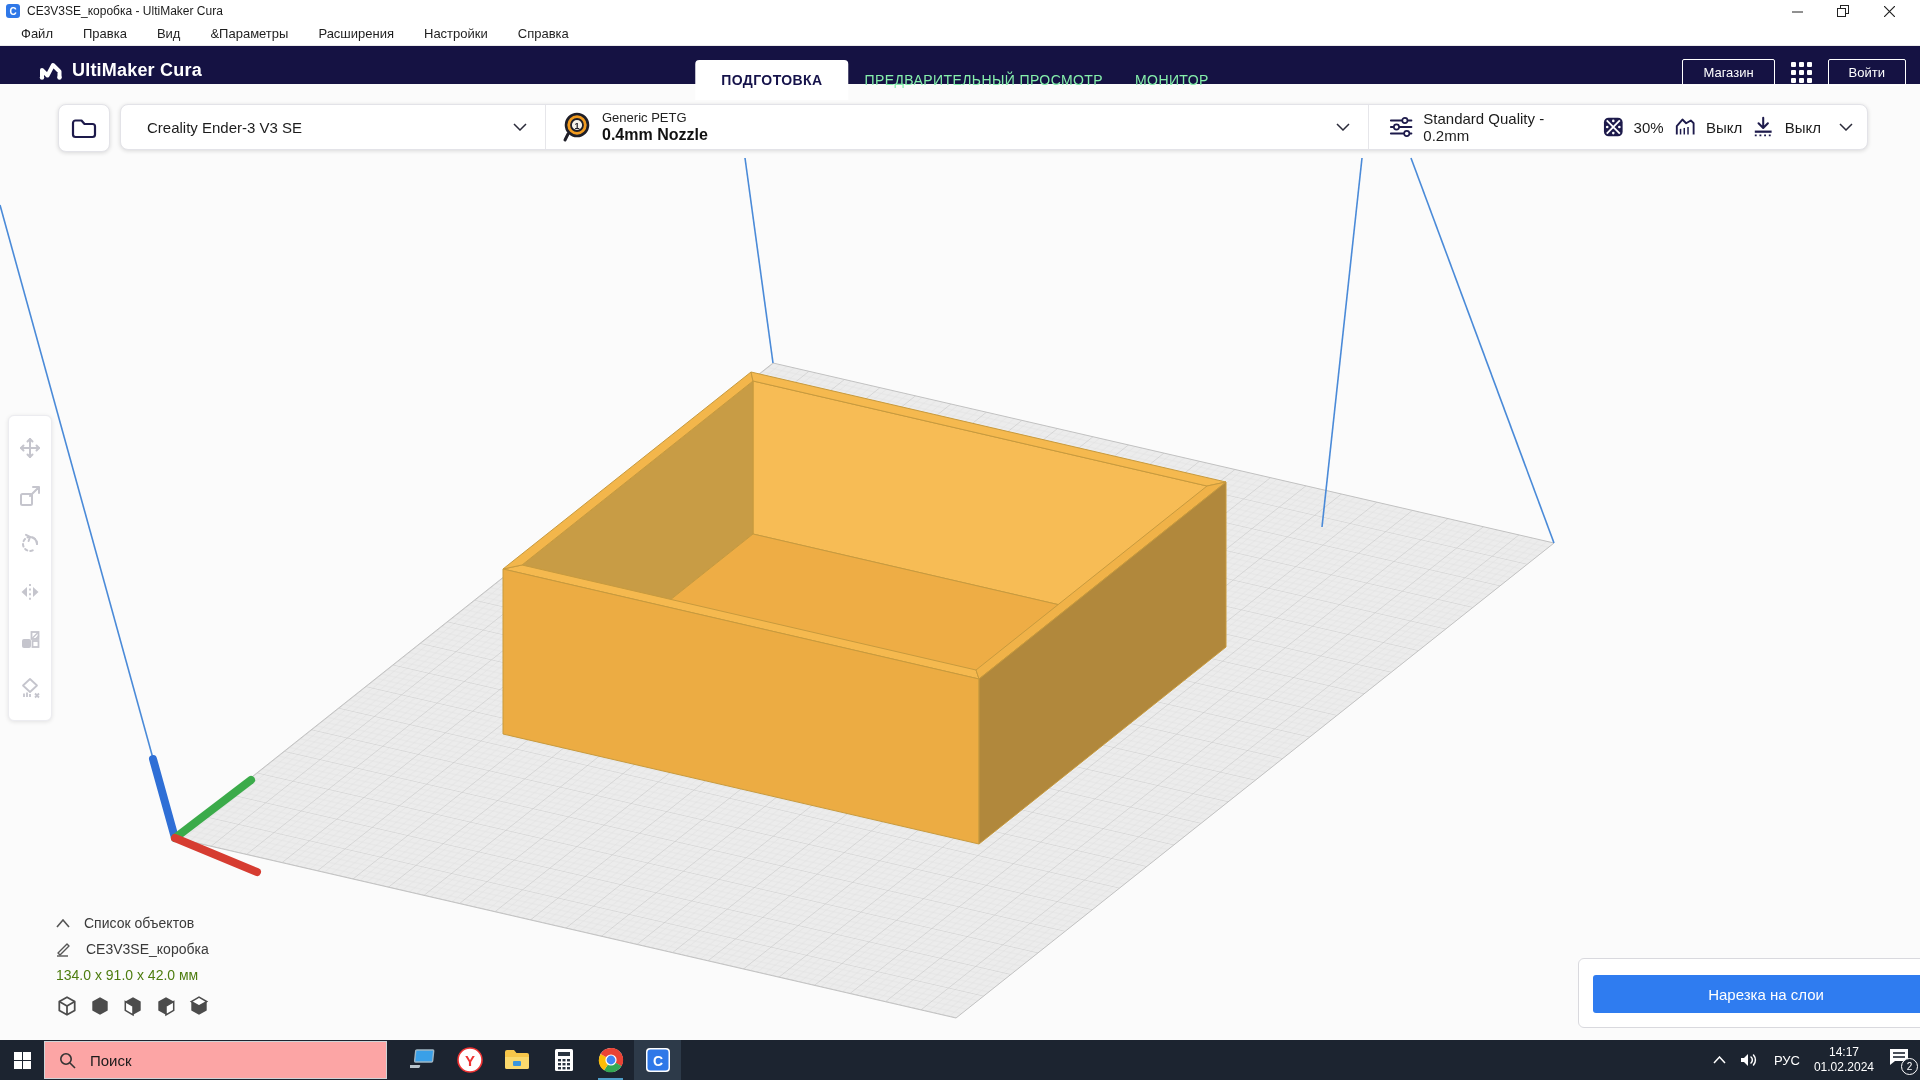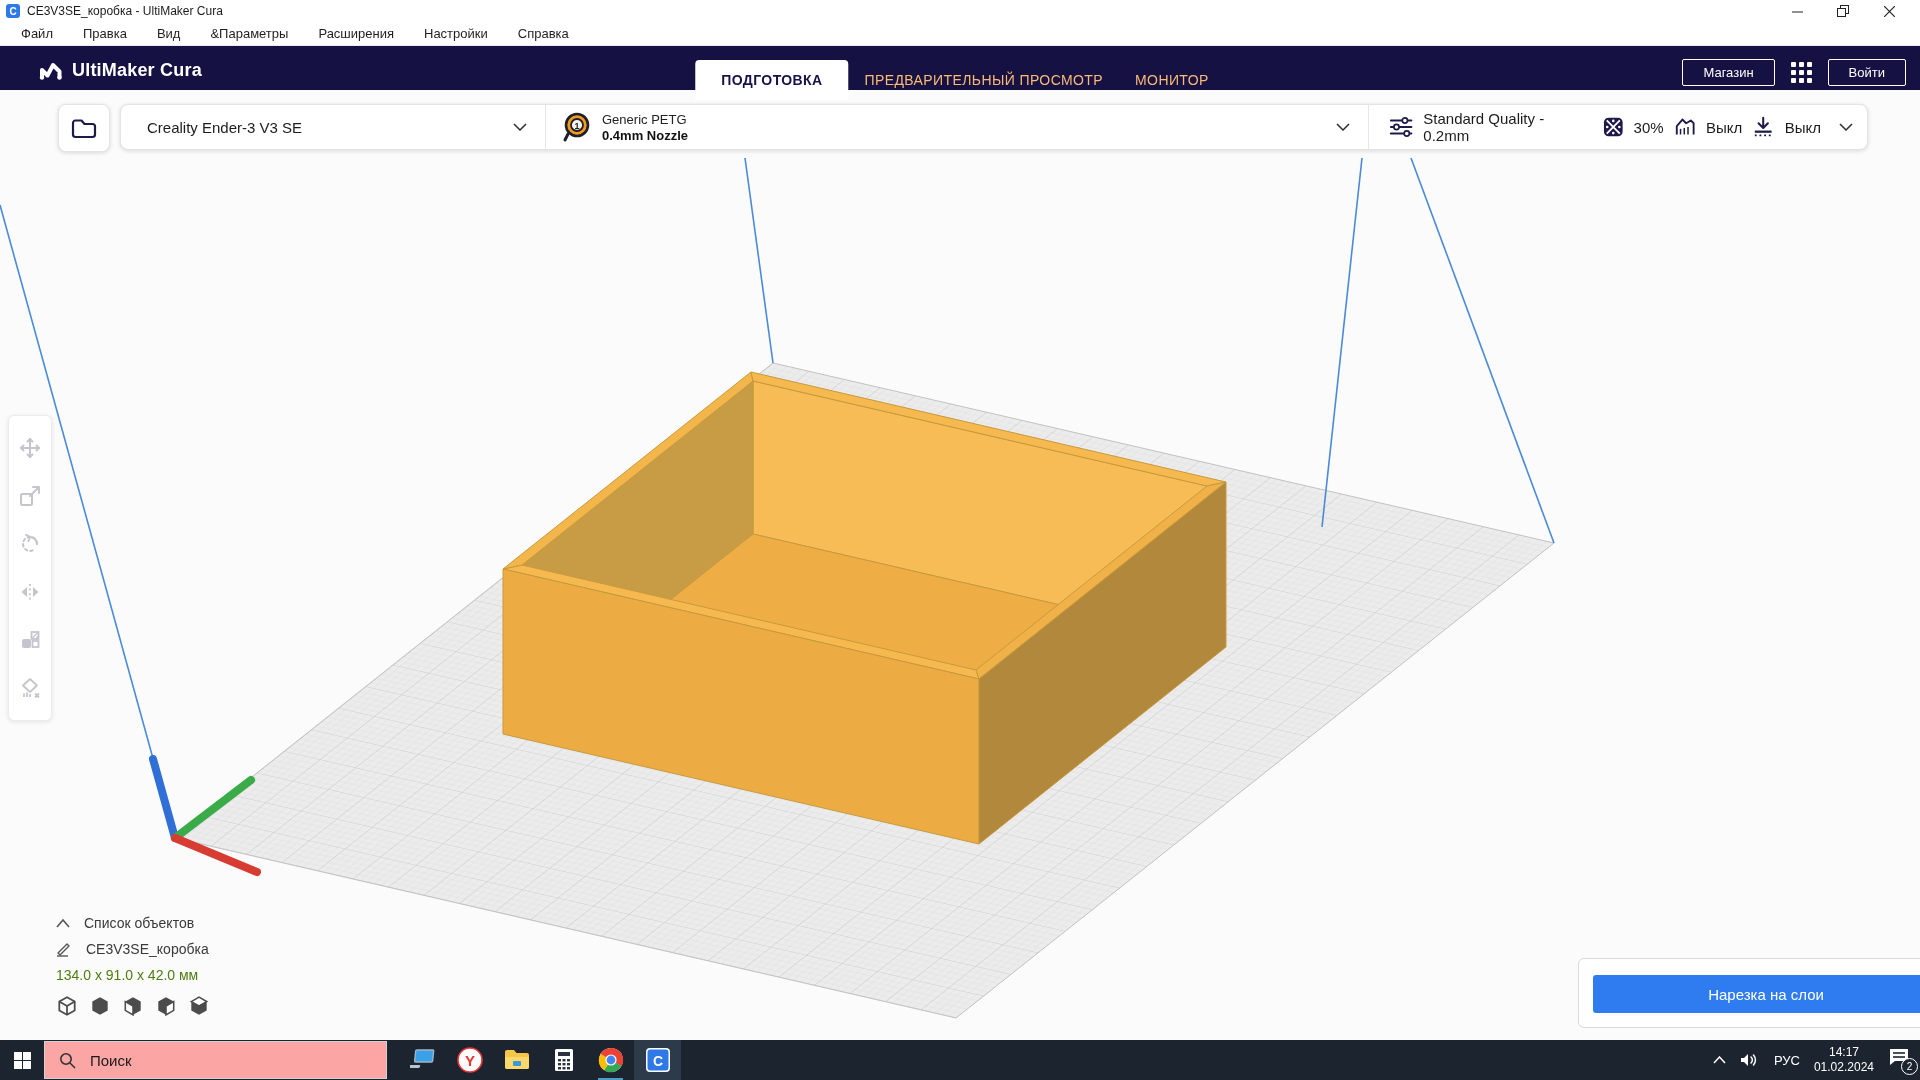--- a/index.html
+++ b/index.html
@@ -11,44 +11,44 @@
   #titlebar .appico{width:14px;height:14px;margin-left:6px;border-radius:3px;background:#2f78e8;
             color:#fff;font-size:10px;font-weight:bold;display:flex;align-items:center;justify-content:center;}
   #titlebar .ttl{font-size:12px;color:#1b1b1b;margin-left:7px;}
   .wbtn{width:46px;height:22px;display:flex;align-items:center;justify-content:center;color:#222;}
   #wincontrols{position:absolute;right:8px;top:0;display:flex;}
   
   #menubar{position:absolute;left:0;top:22px;width:1920px;height:24px;background:#ffffff;
            display:flex;align-items:center;padding-left:6px;border-bottom:1px solid #ececec;box-sizing:border-box;}
   #menubar .mi{font-size:13px;color:#1f1f1f;padding:0 15px;line-height:24px;}
   
-  #appheader{position:absolute;left:0;top:46px;width:1920px;height:44px;background:#151243;}
+  #appheader{position:absolute;left:0;top:46px;width:1920px;height:38px;background:#151243;}
   #logo{position:absolute;left:38px;top:14px;display:flex;align-items:center;color:#fff;}
   #logo .lt{font-size:18px;font-weight:bold;letter-spacing:.2px;margin-left:8px;}
   #stagebar{position:absolute;left:50%;top:0;height:54px;transform:translateX(-50%);
             display:flex;align-items:flex-end;}
-  .tab{font-size:14px;letter-spacing:.4px;color:#fdba74;padding:0 16px;height:40px;line-height:40px;}
+  .tab{font-size:14px;letter-spacing:.4px;color:#86efac;padding:0 16px;height:40px;line-height:40px;}
   .tab.active{background:#ffffff;color:#15124a;border-radius:4px 4px 0 0;height:40px;padding:0 26px;font-weight:bold;}
   #hdr-right{position:absolute;right:14px;top:13px;display:flex;align-items:center;gap:16px;}
   .hbtn{border:1px solid #ffffff;border-radius:2px;color:#fff;font-size:13px;padding:5px 20px;background:transparent;}
   .gridicon{display:grid;grid-template-columns:repeat(3,5px);grid-template-rows:repeat(3,5px);gap:3px;}
   .gridicon i{background:#fff;border-radius:1px;}
   
   #openbtn{position:absolute;left:58px;top:104px;width:50px;height:46px;background:#fff;border:1px solid #e3e3e8;
            border-radius:8px;box-shadow:0 1px 4px rgba(0,0,0,.14);display:flex;align-items:center;justify-content:center;}
   #configbar{position:absolute;left:120px;top:104px;width:1748px;height:46px;background:#fff;border:1px solid #e3e3e8;
            border-radius:8px;box-shadow:0 1px 4px rgba(0,0,0,.14);display:flex;box-sizing:border-box;}
   .cfg-sec{display:flex;align-items:center;height:100%;position:relative;}
   .cfg-div{width:1px;background:#e6e6ea;height:100%;}
   #sec-printer{width:424px;padding:0 18px 0 26px;box-sizing:border-box;}
   #sec-printer .pname{font-size:15px;color:#1c1c1c;flex:1;}
   #sec-material{width:822px;padding:0 18px 0 16px;box-sizing:border-box;}
   #sec-material .mtxt{margin-left:10px;flex:1;}
   #sec-material .m1{font-size:13px;color:#222;}
-  #sec-material .m2{font-size:13px;color:#111;font-weight:bold;margin-top:1px;}
+  #sec-material .m2{font-size:16px;color:#111;font-weight:bold;margin-top:1px;}
   #sec-settings{flex:1;padding:0 14px 0 20px;box-sizing:border-box;gap:10px;}
   #sec-settings .stxt{font-size:15px;color:#1c1c1c;}
   .chev{flex:none;}
   
   #toolpanel{position:absolute;left:8px;top:415px;width:44px;height:306px;background:#fff;border:1px solid #ececf0;
              border-radius:6px;box-shadow:0 1px 4px rgba(0,0,0,.10);display:flex;flex-direction:column;
              align-items:center;justify-content:space-around;padding:8px 0;box-sizing:border-box;}
   .tool{width:36px;height:36px;display:flex;align-items:center;justify-content:center;border-radius:4px;}
   
   #viewport{position:absolute;left:0;top:150px;width:1920px;height:890px;}

